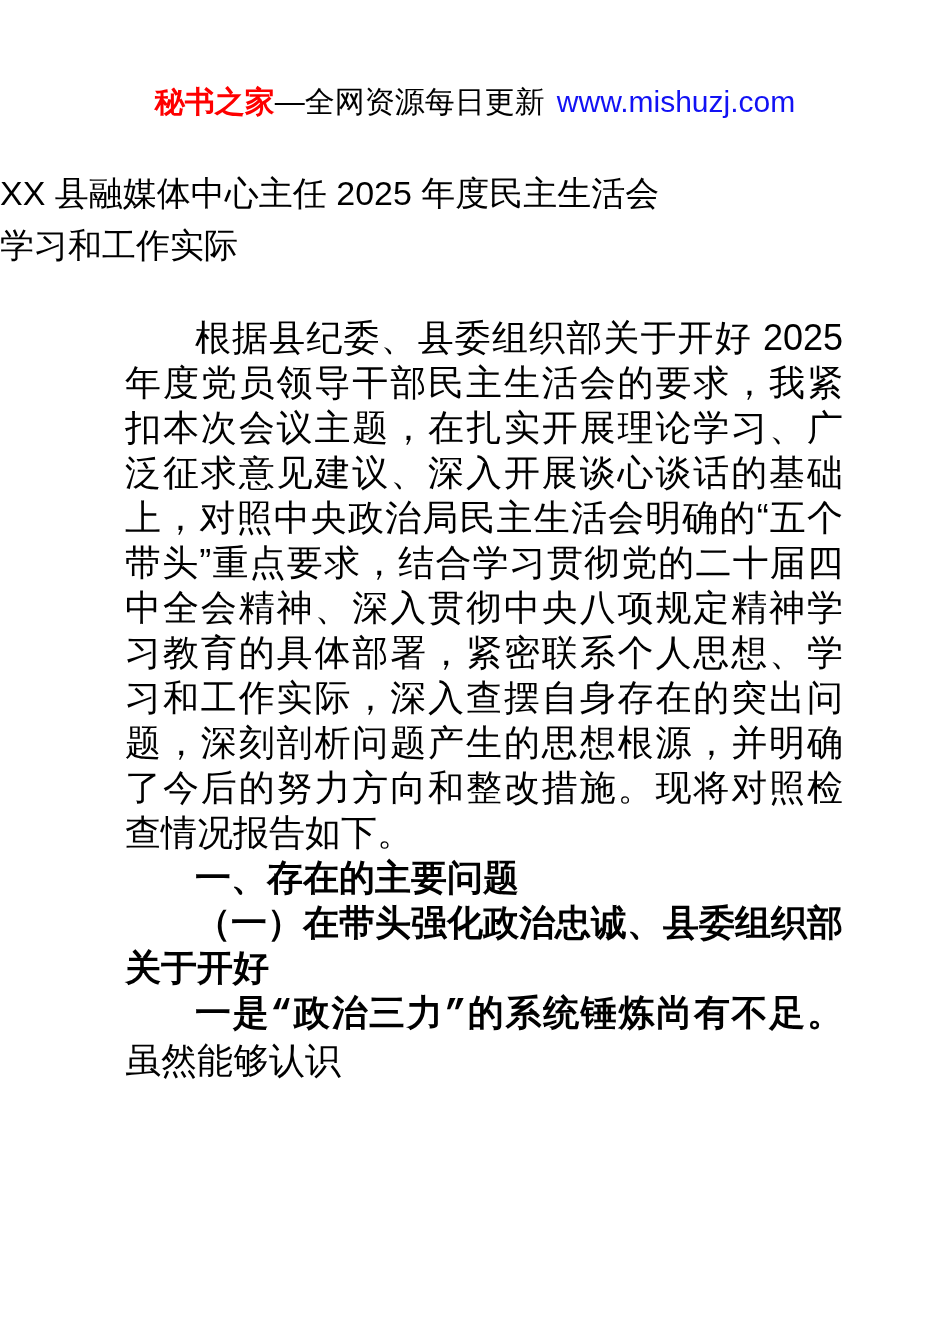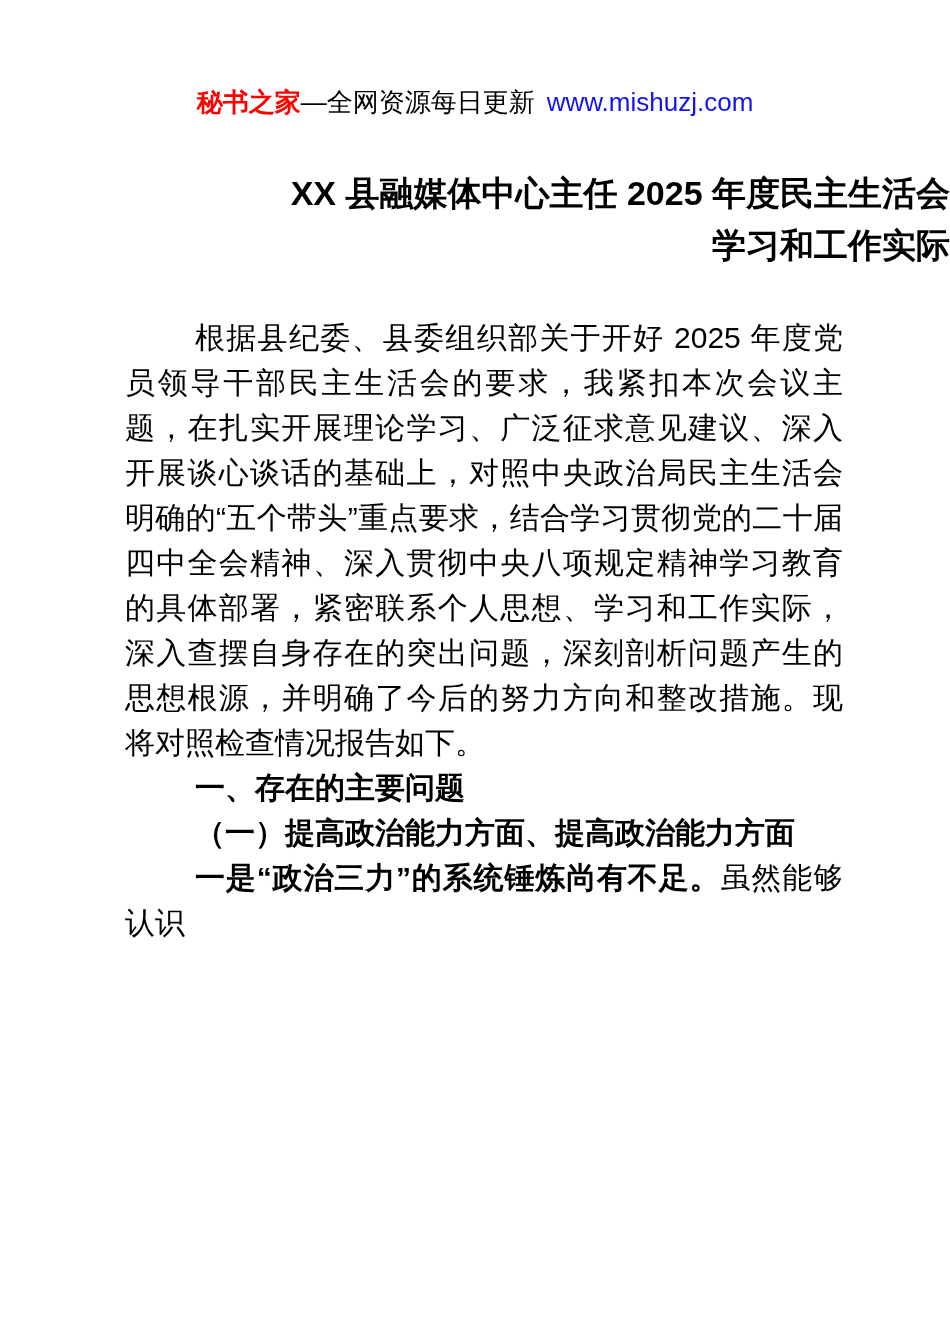--- a/index.html
+++ b/index.html
@@ -17,21 +17,21 @@
   .page {
     width: 950px;
     height: 1344px;
     position: relative;
     background: #ffffff;
   }
   
   .site-header {
     padding-top: 86px;
     text-align: center;
-    font-size: 26px;
+    font-size: 30px;
     line-height: 32px;
     white-space: nowrap;
   }
   .site-name {
     color: #fe0000;
     font-weight: bold;
   }
   .site-sep {
     color: #000000;
   }
@@ -39,68 +39,69 @@
     color: #000000;
   }
   .site-url {
     color: #1212f4;
     text-decoration: none;
     margin-left: 12px;
   }
   
   .doc-title {
     margin-top: 49px;
-    text-align: right;
-    font-weight: bold;
+    text-align: left;
+    font-weight: normal;
     font-size: 34px;
     line-height: 52px;
     color: #000000;
   }
   .doc-title .title-line {
     display: block;
   }
   
   .doc-body {
     width: 718px;
     margin-left: 125px;
     margin-top: 44px;
-    font-size: 30px;
+    font-size: 36px;
     line-height: 45px;
     text-align: justify;
     color: #000000;
   }
   .doc-body p.para {
     margin: 0;
     padding: 0;
     text-indent: 70px;
   }
   .doc-body p.heading1 {
     font-weight: bold;
   }
   .doc-body p.heading2 {
     font-weight: bold;
   }
   .doc-body p.body_lead_bold b {
     font-weight: bold;
+    font-family: Liberation Mono, monospace;
   }
 </style>
 </head>
 <body>
 
 <div class="page">
 
   <div class="site-header">
     <span class="site-name">秘书之家</span><span class="site-sep">—</span><span class="site-tagline">全网资源每日更新</span><a class="site-url">www.mishuzj.com</a>
   </div>
 
   <h1 class="doc-title">
     <span class="title-line">XX 县融媒体中心主任 2025 年度民主生活会</span>
     <span class="title-line">学习和工作实际</span>
   </h1>
 
   <div class="doc-body">
       <p class="para body">根据县纪委、县委组织部关于开好 2025 年度党员领导干部民主生活会的要求，我紧扣本次会议主题，在扎实开展理论学习、广泛征求意见建议、深入开展谈心谈话的基础上，对照中央政治局民主生活会明确的“五个带头”重点要求，结合学习贯彻党的二十届四中全会精神、深入贯彻中央八项规定精神学习教育的具体部署，紧密联系个人思想、学习和工作实际，深入查摆自身存在的突出问题，深刻剖析问题产生的思想根源，并明确了今后的努力方向和整改措施。现将对照检查情况报告如下。</p>
       <p class="para heading1">一、存在的主要问题</p>
-      <p class="para heading2">（一）提高政治能力方面、提高政治能力方面</p>
+      <p class="para heading2">（一）在带头强化政治忠诚、县委组织部关于开好</p>
       <p class="para body_lead_bold"><b>一是“政治三力”的系统锤炼尚有不足。</b>虽然能够认识</p>
     </div>
 
 </div>
 
 </body></html>

